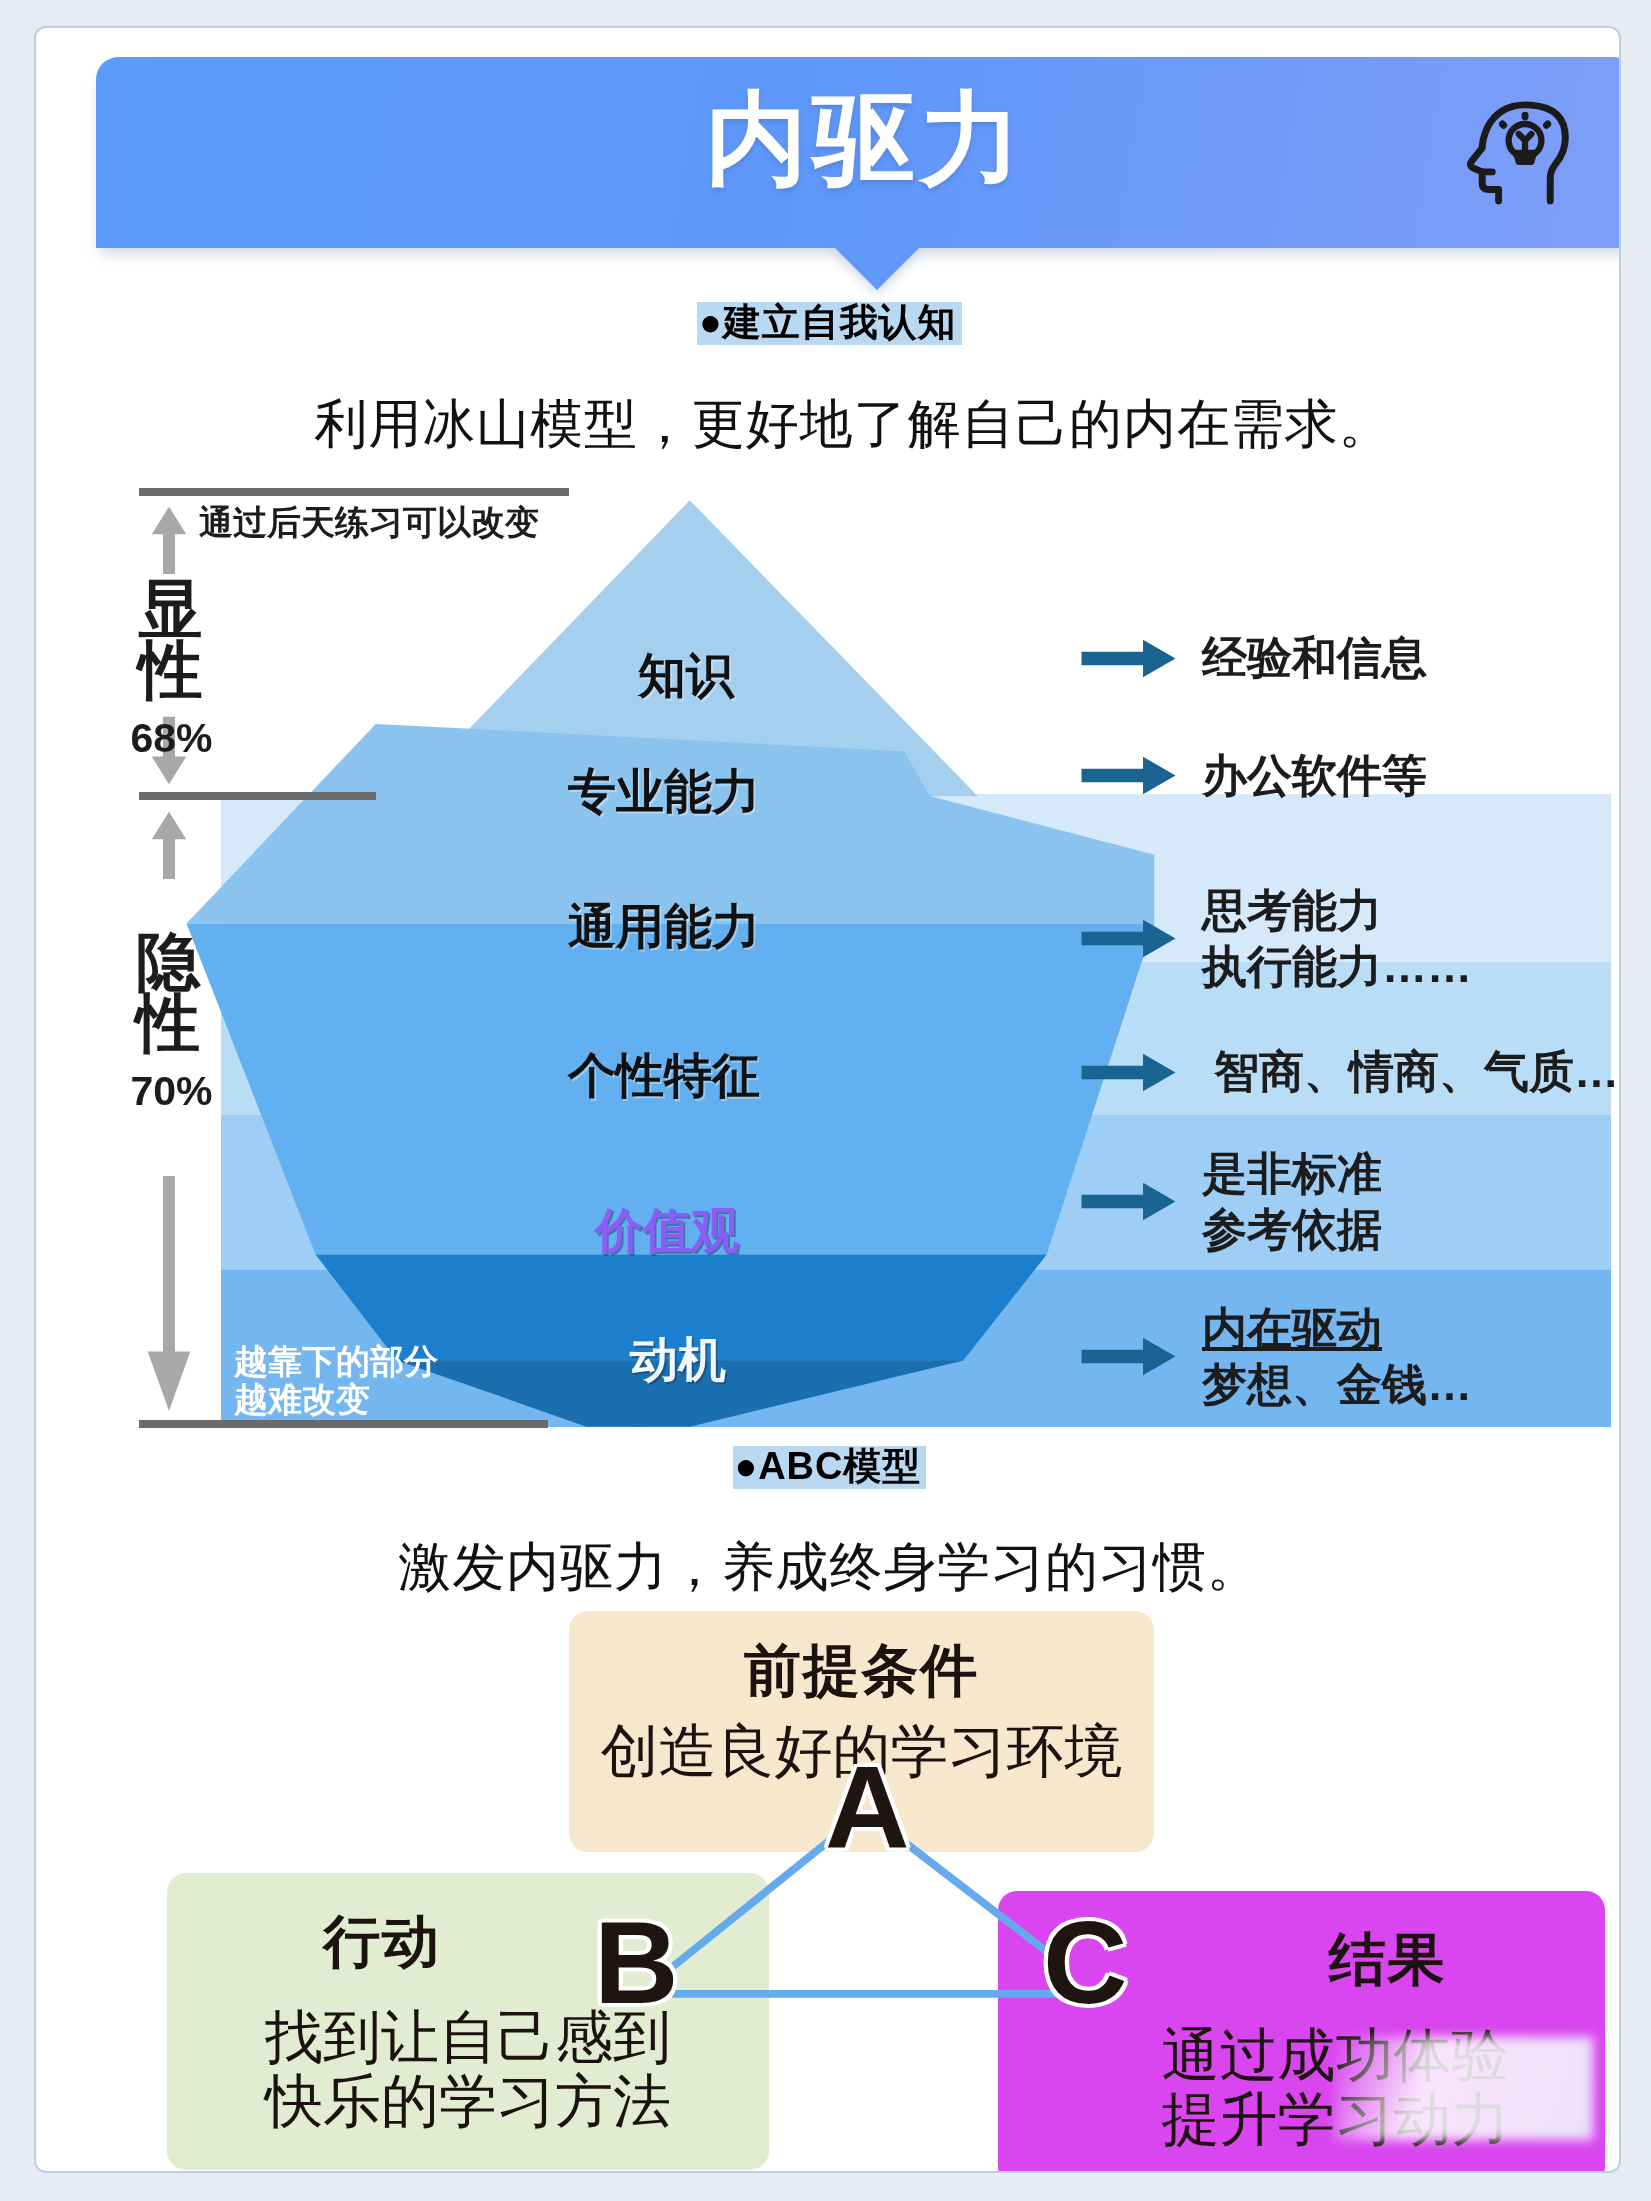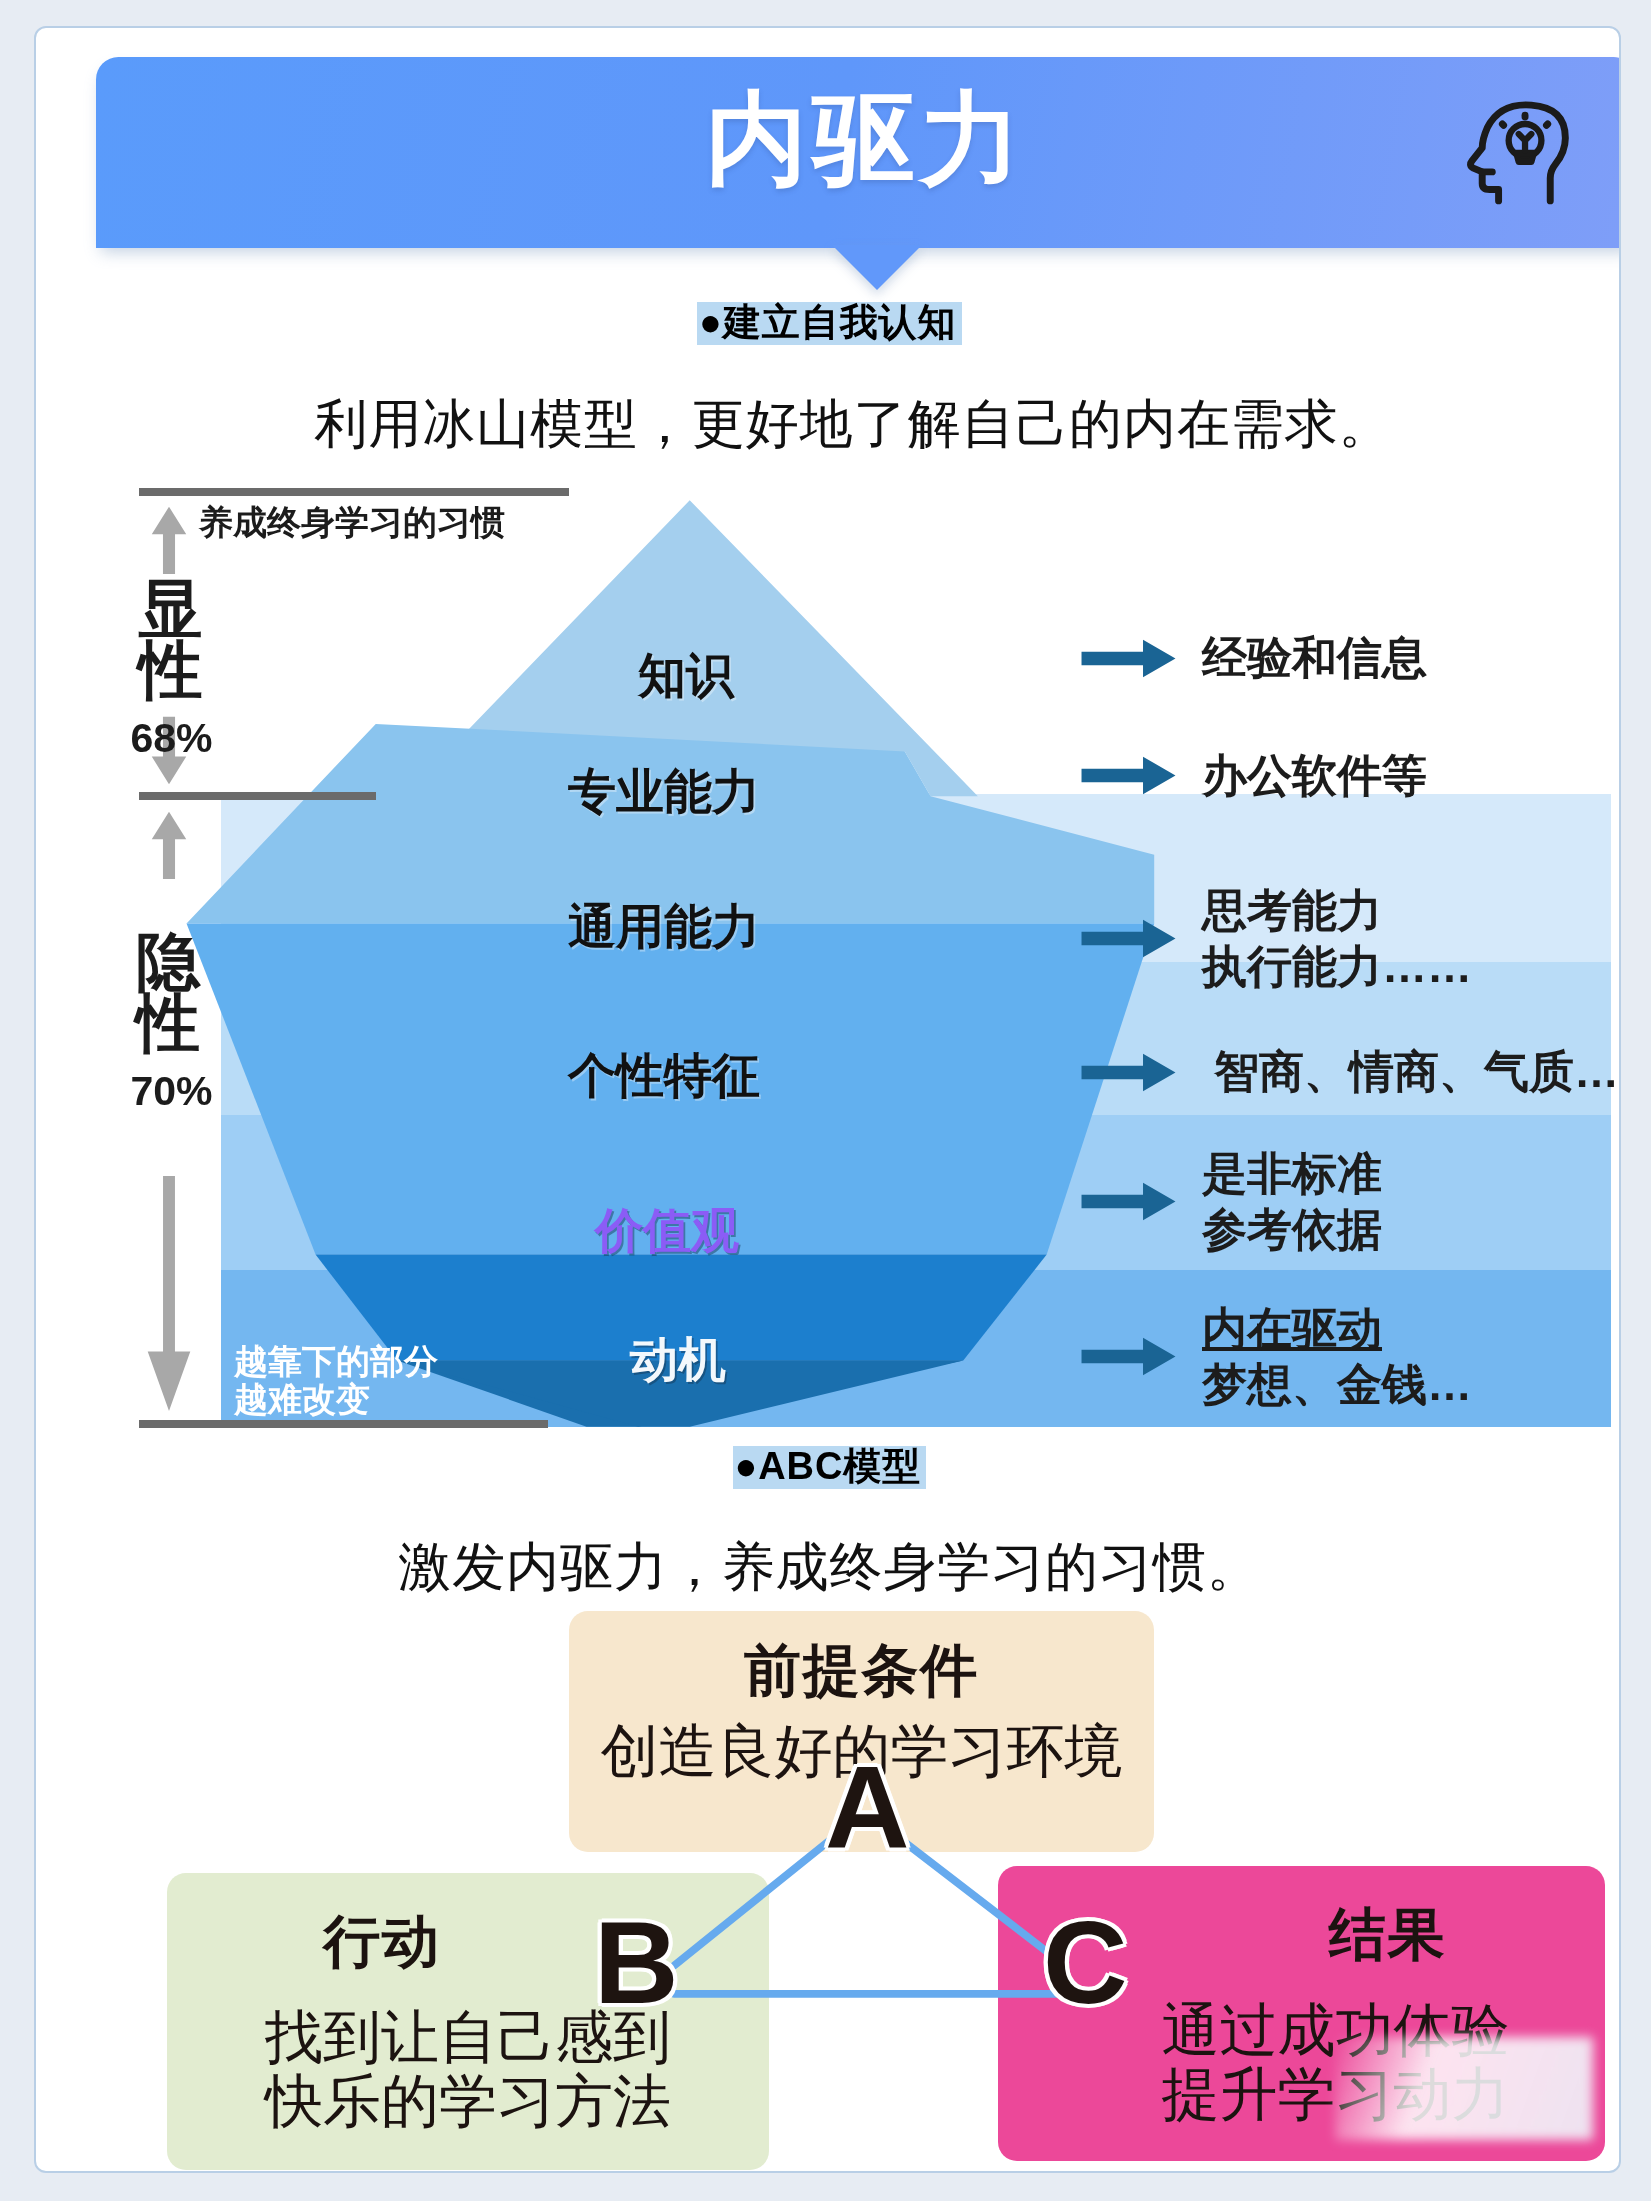--- a/index.html
+++ b/index.html
@@ -112,21 +112,21 @@
   }
   .r-arrow{position:absolute;width:95px;height:41px;}
 
   
   .abc{position:absolute;left:0;top:1411px;width:1587px;height:757px;}
   .abc-box{
     position:absolute;border-radius:19px;box-sizing:border-box;
   }
   .box-a{left:533px;top:172px;width:585px;height:241px;background:#f7e7cd;}
   .box-b{left:131px;top:434px;width:602px;height:297px;background:#e2ecd0;}
-  .box-c{left:962px;top:427px;width:607px;height:295px;background:#ec4899;}
+  .box-c{left:962px;top:452px;width:607px;height:295px;background:#d946ef;}
   .bt{
     position:absolute;width:100%;text-align:center;
     font-size:57px;font-weight:bold;color:#1c1310;letter-spacing:1.7px;
   }
   .bd{
     position:absolute;width:100%;text-align:center;
     font-size:58px;color:#1c1310;line-height:1.28;font-weight:500;
   }
   .letter{
     position:absolute;font-size:117px;font-weight:bold;color:#1e1410;
@@ -200,21 +200,21 @@
 
         <polygon points="420,1008 1078,1008 1015,1085 560,1085" fill="#1670ad" opacity="0"></polygon>
         <polygon points="420,1008 1078,1008 700,1085 640,1085" fill="#1a6fae"></polygon>
         <polygon points="420,1008 1078,1008 760,1085 700,1085" fill="#1a6fae"></polygon>
       </svg>
 
       <div class="axis-top-line"></div>
       <div class="axis-mid-line"></div>
       <div class="axis-bot-line"></div>
 
-      <div class="axis-note" style="left:163px;top:6.9px;">养成终身学习的习惯</div>
+      <div class="axis-note" style="left:163px;top:6.9px;">通过后天练习可以改变</div>
 
       <div class="arrow-up" style="left:114px;top:12px;height:69px;">
         <svg viewBox="0 0 44 80" width="38" height="69">
             <polygon points="22,2 42,34 29,34 29,80 15,80 15,34 2,34" fill="#a8a8a8"></polygon>
           </svg>
       </div>
       <div class="arrow-down" style="left:114px;top:222px;height:71px;">
         <svg viewBox="0 0 44 82" width="38" height="71">
             <polygon points="22,80 42,48 29,48 29,2 15,2 15,48 2,48" fill="#a8a8a8"></polygon>
           </svg>

